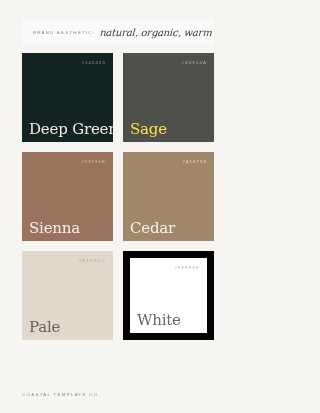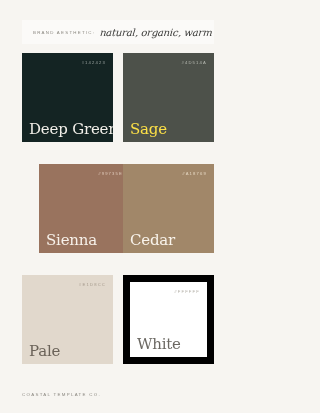--- a/index.html
+++ b/index.html
@@ -49,21 +49,21 @@
     transform: skewX(-6deg);
   }
 
   
   .grid {
     width: 192px;
     margin-top: 9px;
     display: grid;
     grid-template-columns: 1fr 1fr;
     grid-template-rows: repeat(3, 89px);
-    gap: 22px 10px;
+    gap: 10px 10px;
   }
 
   .swatch {
     position: relative;
     width: 100%;
     height: 100%;
     overflow: hidden;
   }
 
   .swatch.bordered {
@@ -114,21 +114,21 @@
 
 <div class="grid">
     <div class="swatch" style="background: rgb(20, 36, 35);">
       <span class="hex" style="color: rgb(154, 163, 160);">#142423</span>
       <span class="swatch-name" style="color: rgb(242, 239, 233);">Deep Green</span>
     </div>
     <div class="swatch" style="background: rgb(77, 81, 74);">
       <span class="hex" style="color: rgb(185, 188, 180);">#4D514A</span>
       <span class="swatch-name" style="color: #fde047;">Sage</span>
     </div>
-    <div class="swatch" style="background: rgb(153, 115, 94); margin-left: 17px;">
+    <div class="swatch" style="background: rgb(153, 115, 94);">
       <span class="hex" style="color: rgb(224, 202, 187);">#99735E</span>
       <span class="swatch-name" style="color: rgb(247, 241, 234);">Sienna</span>
     </div>
     <div class="swatch" style="background: rgb(161, 135, 105);">
       <span class="hex" style="color: rgb(230, 216, 195);">#A18769</span>
       <span class="swatch-name" style="color: rgb(249, 244, 236); margin-top: 40px;">Cedar</span>
     </div>
     <div class="swatch" style="background: rgb(225, 216, 204);">
       <span class="hex" style="color: rgb(165, 154, 140);">#E1D8CC</span>
       <span class="swatch-name" style="color: rgb(106, 98, 88);">Pale</span>

